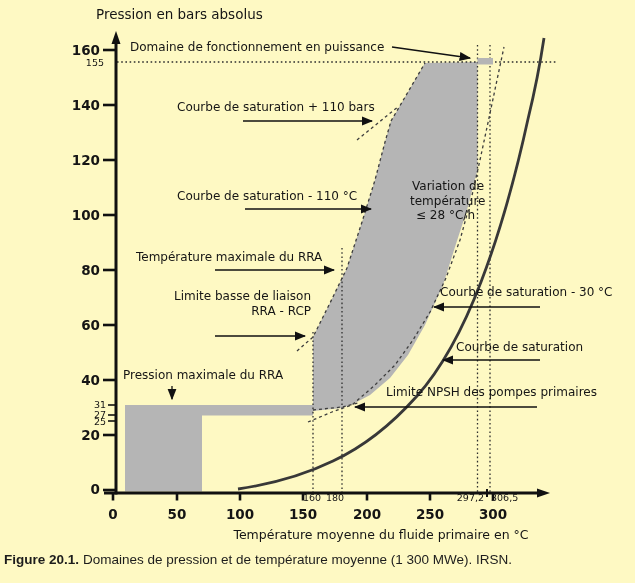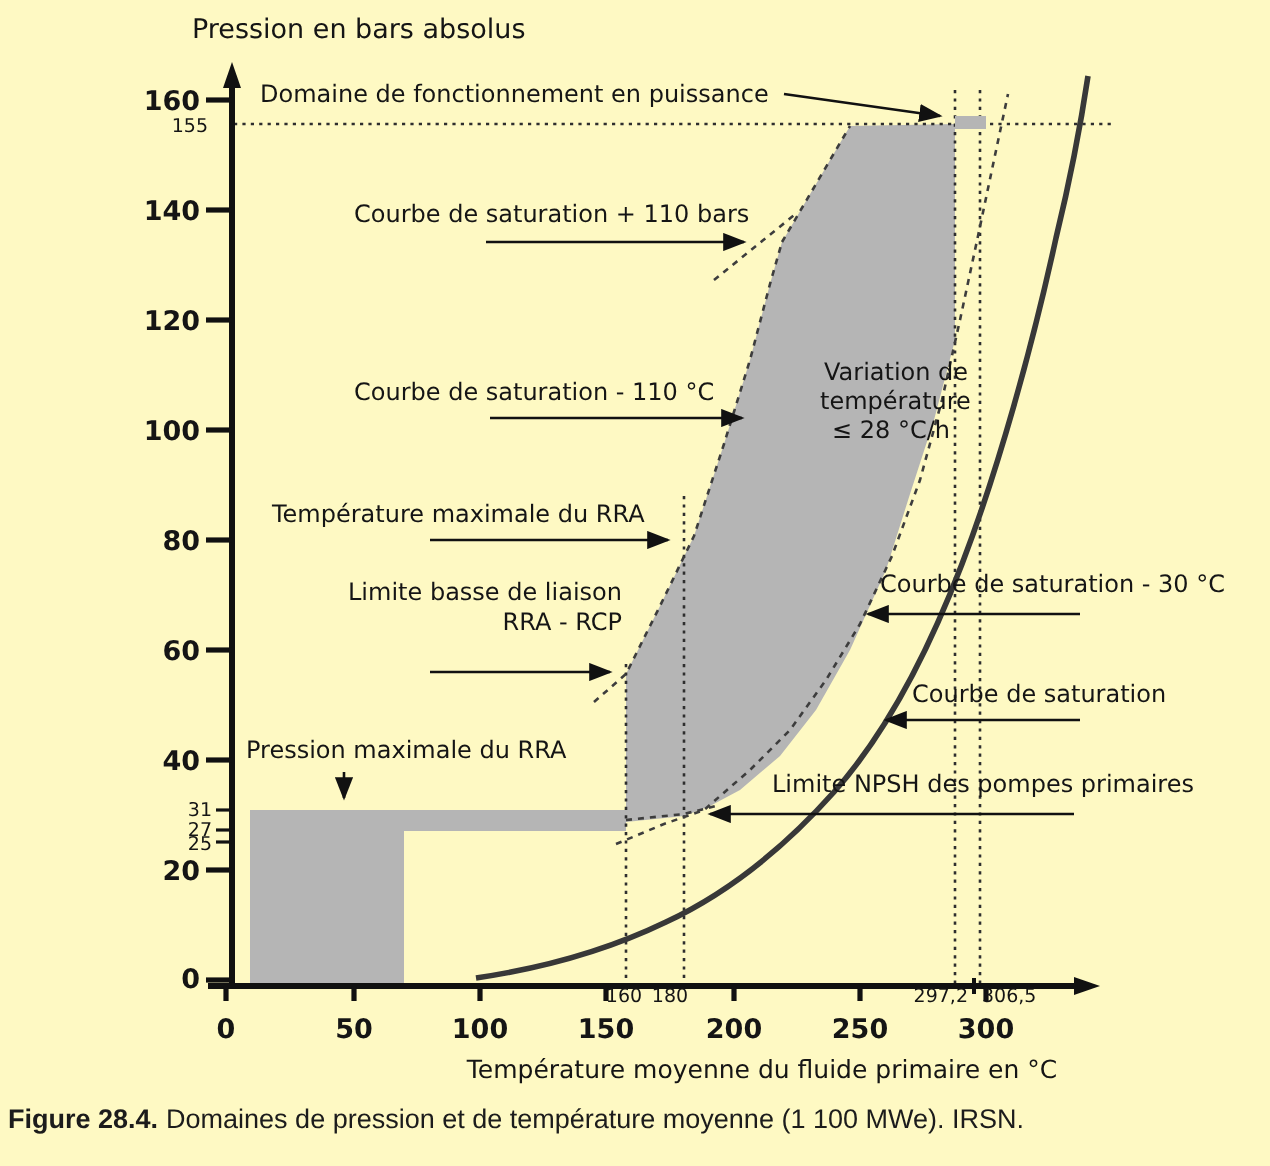--- a/index.html
+++ b/index.html
@@ -152,16 +152,16 @@
 
   <g class="tickmin">
     <text x="312" y="501" text-anchor="middle">160</text>
     <text x="335" y="501" text-anchor="middle">180</text>
     <text x="484" y="501" text-anchor="end">297,2</text>
     <text x="491" y="501" text-anchor="start">306,5</text>
   </g>
 </svg>
 
 <div class="caption">
-  <span class="cap-label">Figure 28.4.</span><span class="cap-text">Domaines de pression et de température moyenne (1 100 MWe). IRSN.</span>
+  <span class="cap-label">Figure 20.1.</span><span class="cap-text">Domaines de pression et de température moyenne (1 300 MWe). IRSN.</span>
 </div>
 
 </div>
 
 </body></html>

